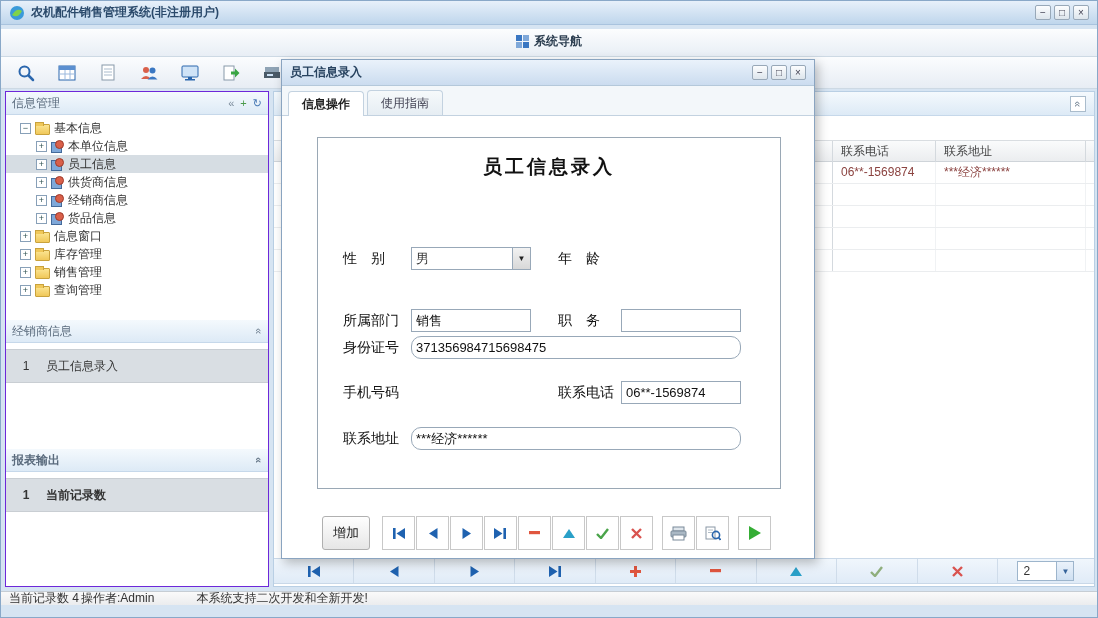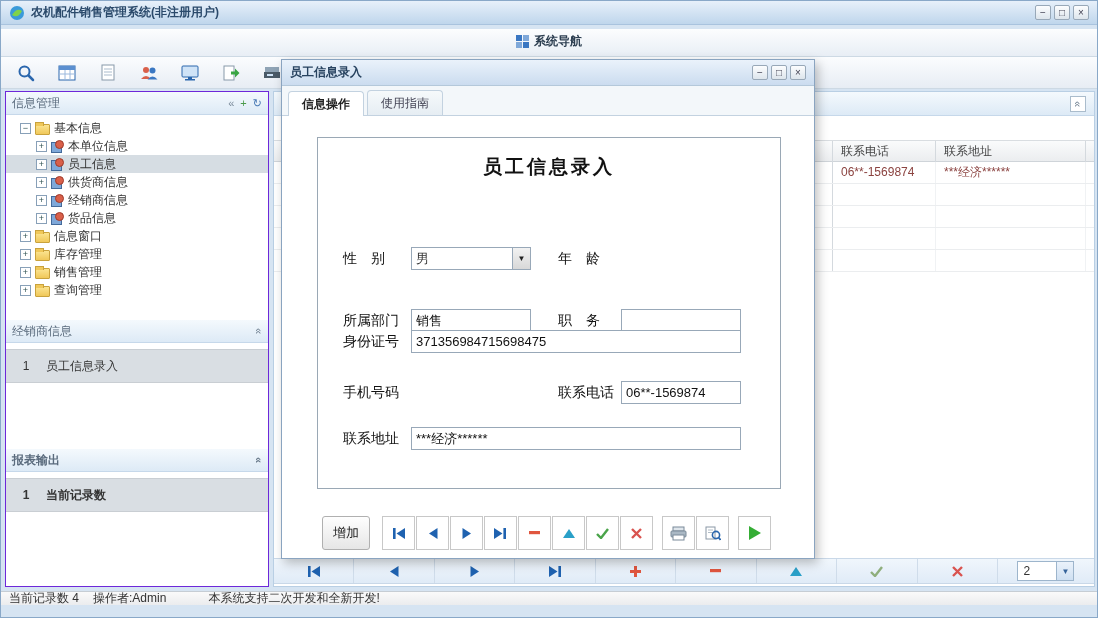--- a/index.html
+++ b/index.html
@@ -60,40 +60,40 @@
 
 .pager{position:absolute;left:0;right:0;top:466px;height:26px;display:flex;background:linear-gradient(#f0f6fc,#e0ebf7);border-top:1px solid #c9d8e8;border-bottom:1px solid #c9d8e8;}
 .pcell{flex:1;display:flex;align-items:center;justify-content:center;border-right:1px solid #cfdcea;}
 .pcell.combo-cell{flex:0 0 96px;border-right:none;}
 .pg-combo{display:flex;align-items:center;height:20px;background:#fff;border:1px solid #9db5cc;}
 .pg-combo .val{width:38px;padding-left:5px;}
 .pg-combo .arrow{width:17px;height:18px;background:linear-gradient(#eaf2fb,#cfe0f2);border-left:1px solid #9db5cc;display:flex;align-items:center;justify-content:center;font-size:8px;color:#35639a;}
 
 
 .statusbar{position:absolute;left:0;right:0;top:590px;height:14px;background:linear-gradient(#fafafa,#ebecee);border-top:1px solid #c6cdd4;display:flex;align-items:center;padding:0 8px;}
-.statusbar .s2{margin-left:14px;text-align:right;}
+.statusbar .s2{margin-left:2px;text-align:right;}
 .statusbar .s3{margin-left:42px;}
 
 
 .dialog{position:absolute;left:280px;top:58px;width:534px;height:500px;background:#fff;border:1px solid #8aa4c0;box-shadow:3px 4px 10px rgba(0,0,0,.25);z-index:10;}
 .dlg-titlebar{height:26px;background:linear-gradient(#eaf2fb,#cbdcef);border-bottom:1px solid #b4c8da;display:flex;align-items:center;padding:0 8px;}
 .dlg-title{font-weight:bold;color:#27425f;}
 .dlg-tabs{height:30px;background:#f3f7fa;border-bottom:1px solid #c3d2e0;padding:4px 6px 0;display:flex;gap:3px;}
 .dtab{padding:4px 13px;border:1px solid #c3d2e0;border-bottom:none;border-radius:4px 4px 0 0;background:linear-gradient(#f6f9fb,#e6edf3);color:#445;}
 .dtab.active{background:#fff;font-weight:bold;color:#222;position:relative;top:1px;}
 .dlg-body{position:relative;height:443px;}
 .form-box{position:absolute;left:35px;top:21px;width:464px;height:352px;border:1px solid #9aa8b5;}
 .form-heading{position:absolute;top:16px;left:0;right:0;text-align:center;font-size:19px;font-weight:bold;color:#111;letter-spacing:3px;}
 .frow{position:absolute;left:0;right:0;height:24px;}
-.r1{top:66px}.r2{top:109px}.r3{top:171px}.r4{top:192px}.r5{top:243px}.r6{top:289px}
+.r1{top:66px}.r2{top:109px}.r3{top:171px}.r4{top:198px}.r5{top:243px}.r6{top:289px}
 .flabel{position:absolute;left:25px;top:3px;font-size:14px;color:#111;white-space:nowrap;}
 .flabel.l2{left:240px;}
 .tfield{position:absolute;left:93px;top:0;width:120px;height:23px;border:1px solid #98a8b8;font-size:13px;padding:0 4px;font-family:inherit;color:#111;background:#fff;}
 .tfield.f2{left:303px;}
-.tfield.wide{width:330px;}
+.tfield.wide{width:330px;border-radius:10px;}
 .combo{position:absolute;left:93px;top:0;width:120px;height:23px;border:1px solid #98a8b8;background:#fff;display:flex;align-items:center;}
 .combo .ctext{flex:1;padding-left:4px;font-size:13px;}
 .combo .cbtn{width:18px;height:21px;border-left:1px solid #98a8b8;background:linear-gradient(#f2f2f2,#d8d8d8);display:flex;align-items:center;justify-content:center;font-size:8px;color:#222;}
 .dlg-toolbar{position:absolute;left:40px;top:398px;height:38px;display:flex;align-items:center;}
 .btn-add{width:48px;height:34px;border:1px solid #b0b0b0;border-radius:3px;background:linear-gradient(#fefefe,#e6e6e6);font-size:13px;color:#222;font-family:inherit;margin-right:12px;}
 .ibtn{width:33px;height:34px;border:1px solid #c8c8c8;background:#fff;display:inline-flex;align-items:center;justify-content:center;margin-right:1px;}
 .ibtn.gapL{margin-left:8px;}
 </style>
 </head>
 <body>

